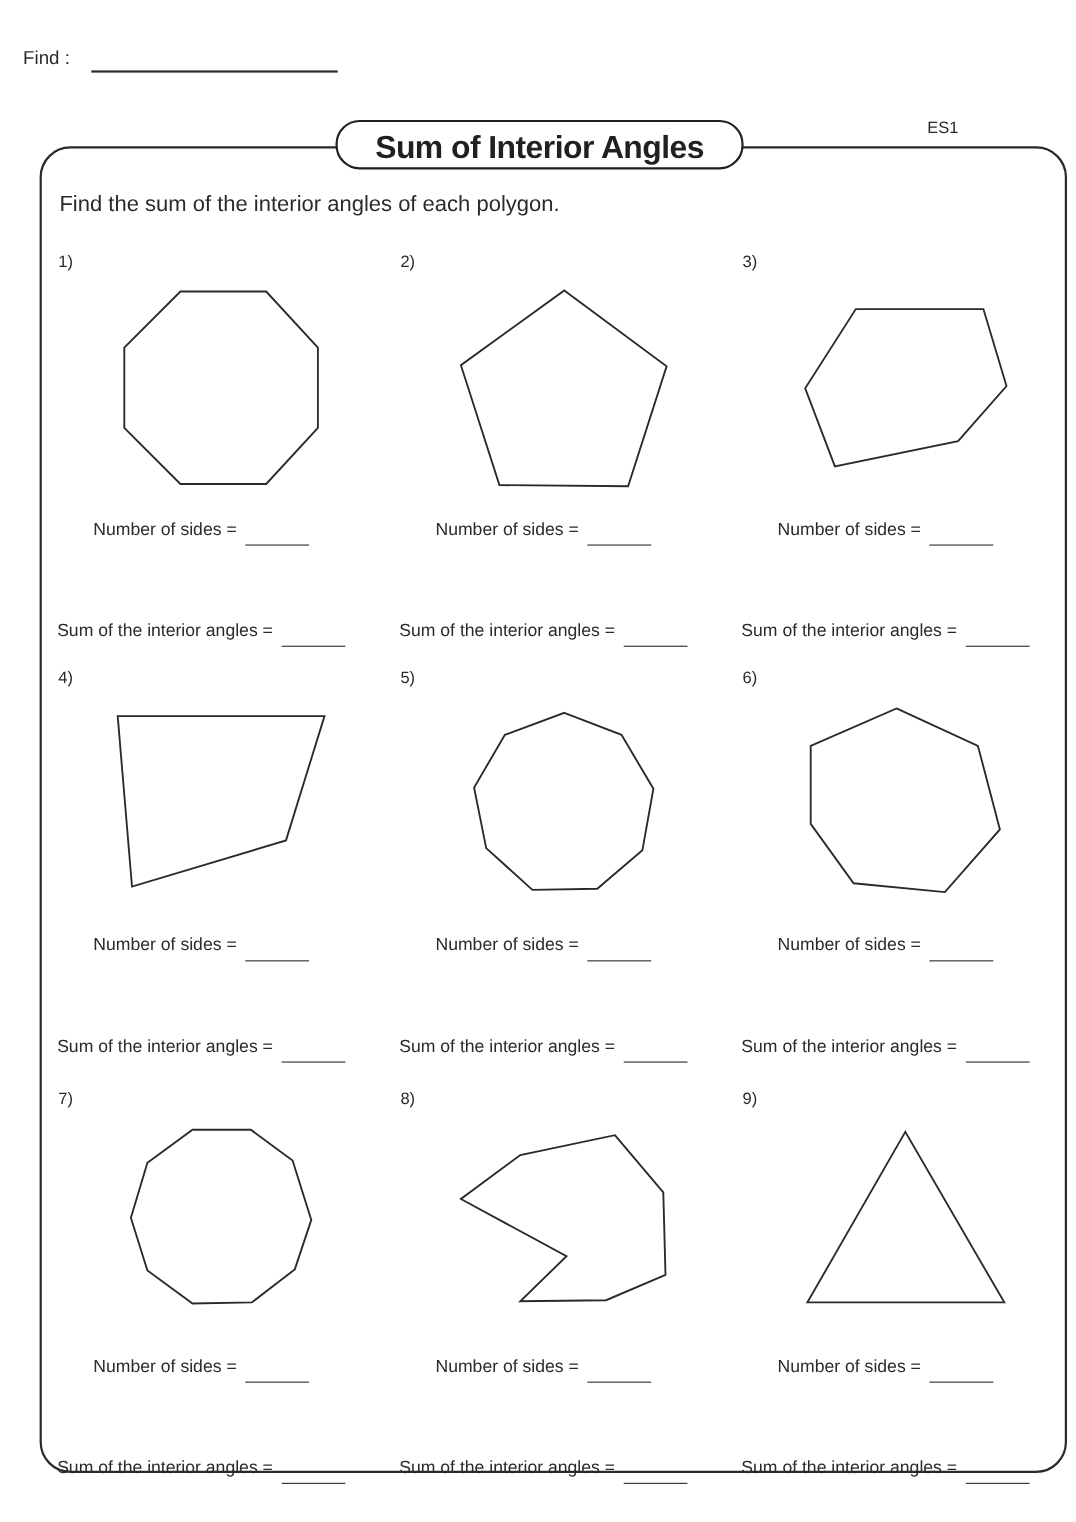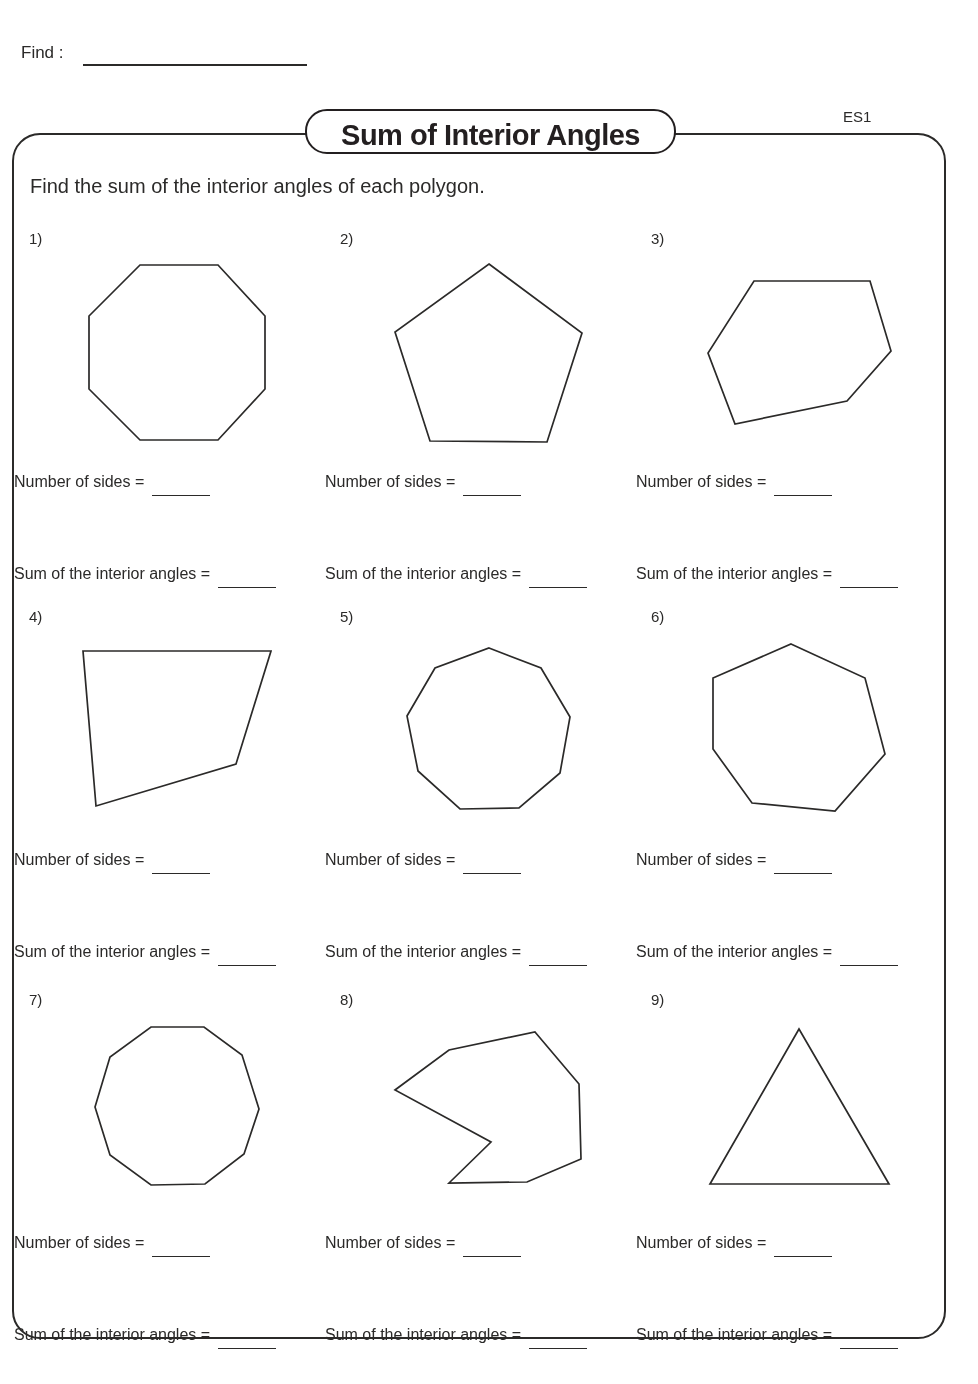--- a/index.html
+++ b/index.html
@@ -8,42 +8,42 @@
     font-family:"Liberation Sans", sans-serif; color:#2b2a29; overflow:hidden;
   }
   
   .name-label { position:absolute; left:21px; top:43px; font-size:17px; color:#2b2a29; }
   .name-line  { position:absolute; left:83px; top:46px; width:224px; height:18px;
                 border-bottom:2px solid #2b2a29; }
   
   .ws-code { position:absolute; left:796px; top:108px; font-size:15px; color:#2b2a29;margin-left:47px; }
   
   .frame {
-    position:absolute; left:12px; top:133px; width:930px; height:1202px;
+    position:absolute; left:36px; top:133px; width:930px; height:1202px;
     border:2px solid #2b2a29; border-radius:28px;
   }
   
   .title-pill {
     position:absolute; left:305px; top:109px; width:367px; height:41px;
     background:#ffffff; border:2.5px solid #231f20; border-radius:22px;
     display:flex; align-items:flex-end; justify-content:center; z-index:5;
   }
   .title-pill span {
     font-size:29px; font-weight:700; letter-spacing:-0.5px; color:#231f20;
     white-space:nowrap;
   }
   .instruction { position:absolute; left:16px; top:40px; font-size:20px; color:#2b2a29; }
   
   .cell { position:absolute; width:311px; height:365px; }
   .pnum { position:absolute; left:15px; top:6px; font-size:15px; color:#2b2a29; }
   .shape { position:absolute; left:0; top:37px; width:311px; height:185px; }
   .shape polygon { fill:none; stroke:#2b2a29; stroke-width:1.7px; stroke-linejoin:miter; }
   .ans {
     position:absolute; left:0; right:21px; display:flex;
-    justify-content:flex-start; align-items:flex-end; height:20px;
+    justify-content:center; align-items:flex-end; height:20px;
   }
   .ans.sides { top:247px; }
   .ans.sum   { top:299px;margin-top:40px; }
   .ans-label { font-size:16px; color:#2b2a29; white-space:nowrap; }
   .blank {
     width:58px; height:10px; margin-left:8px; margin-bottom:-5px;
     border-bottom:1.6px solid #2b2a29;
   }
   
   .c0 { left:0;     top:89px;  }

